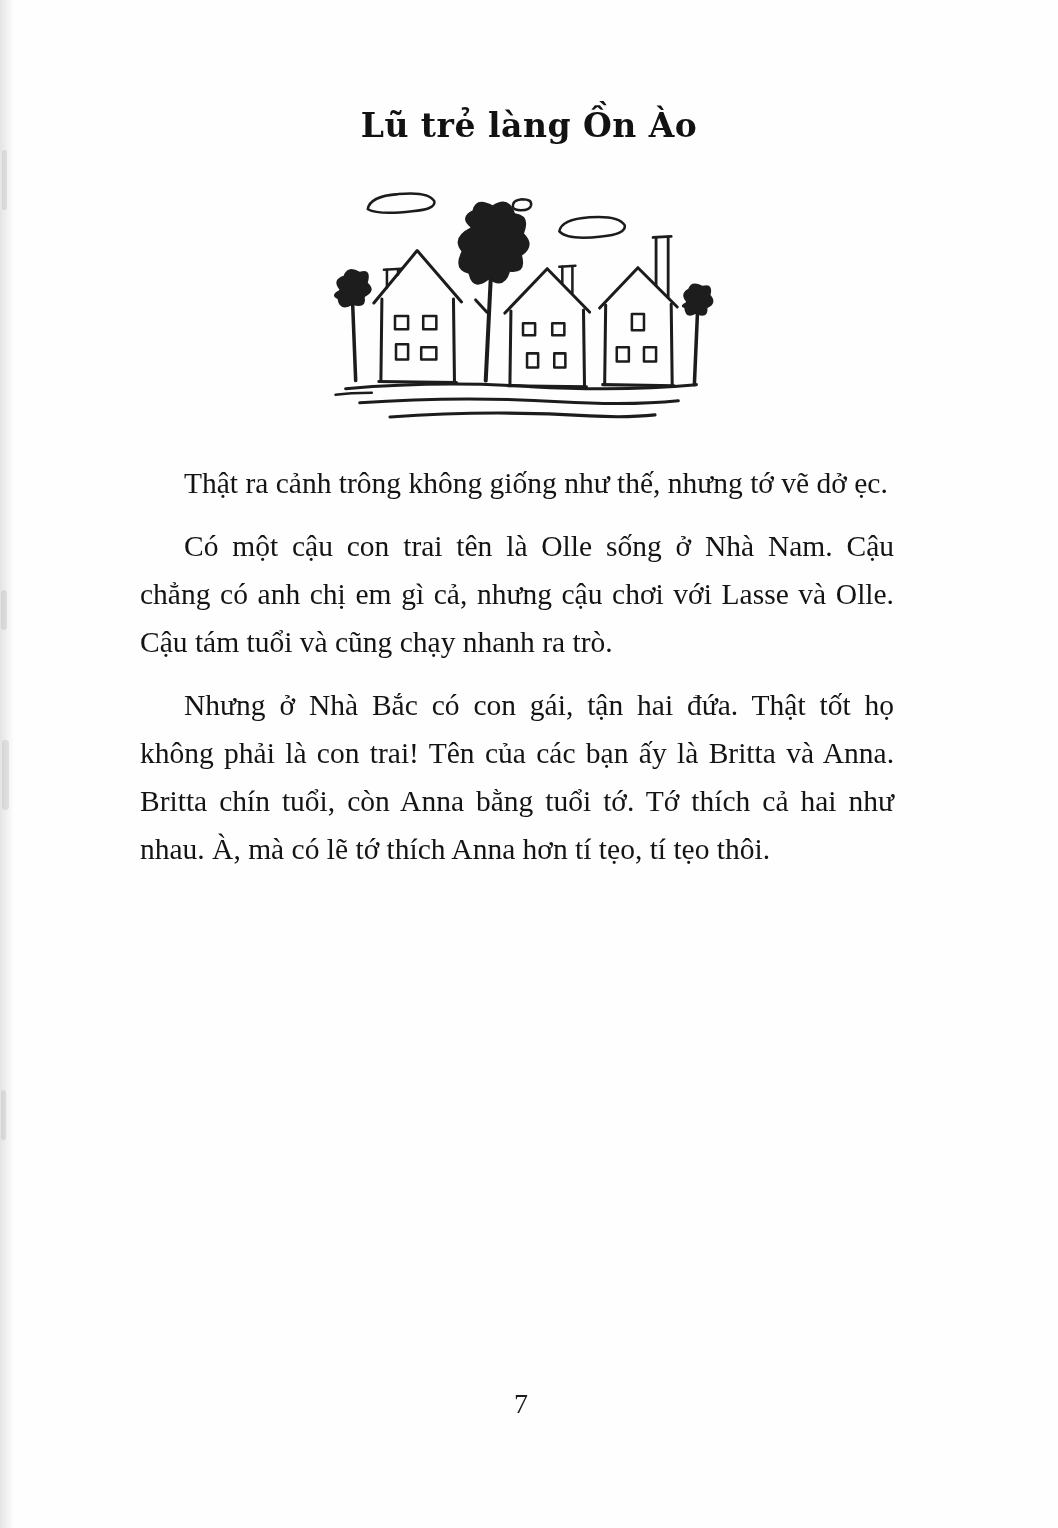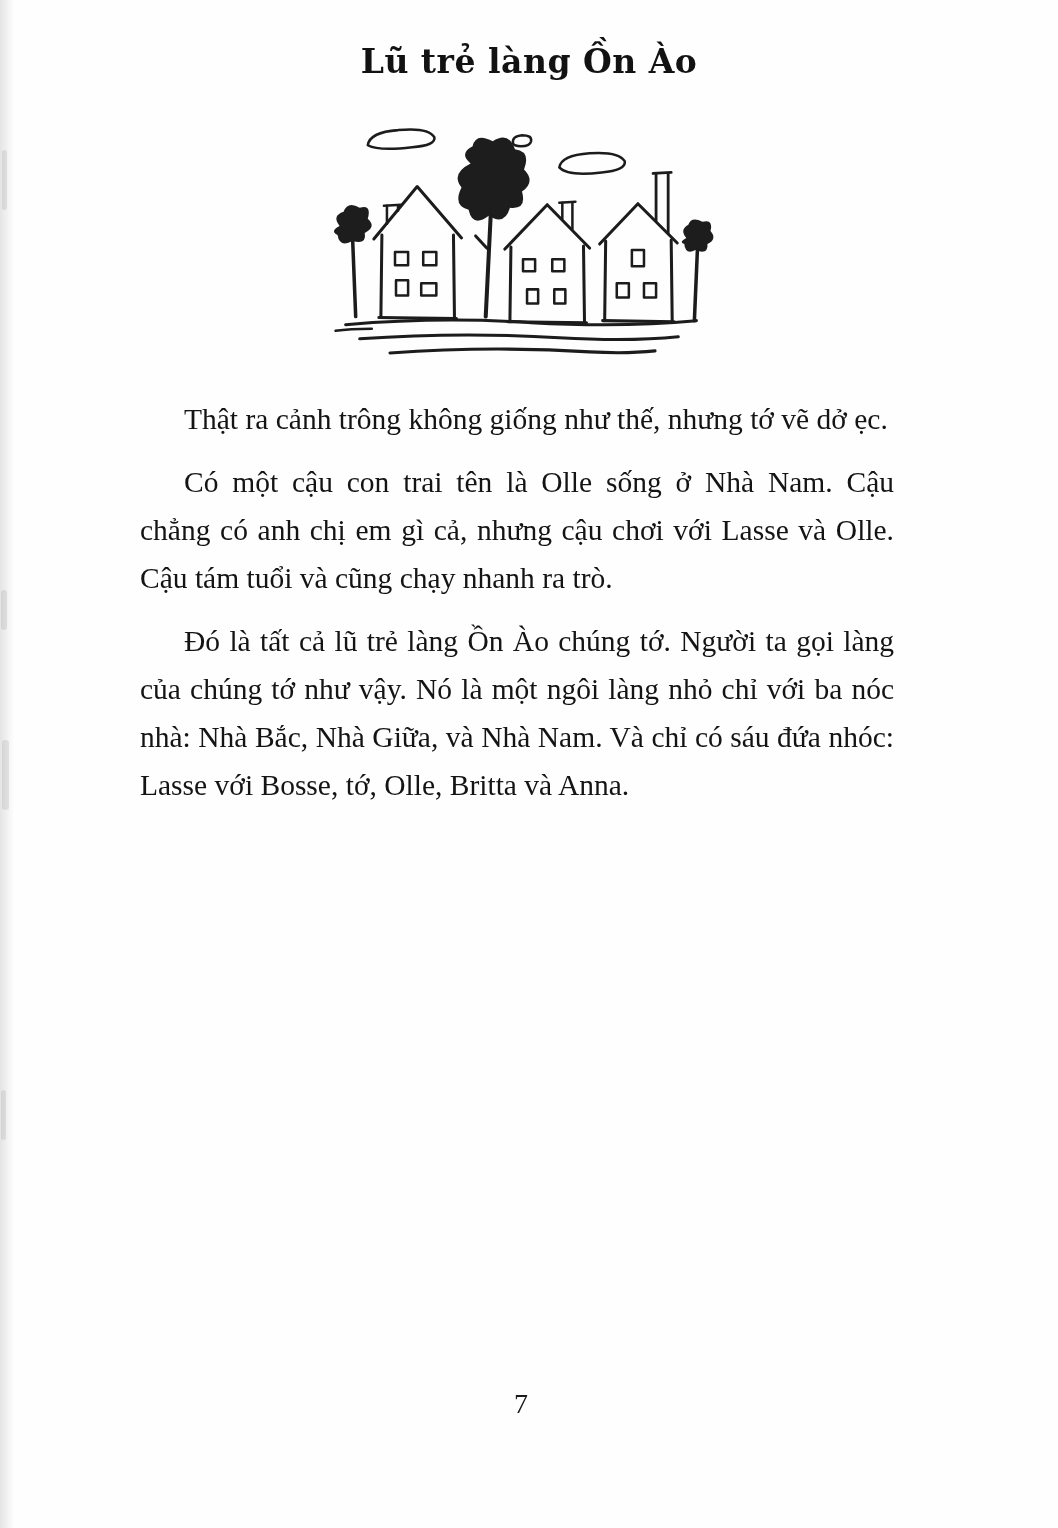--- a/index.html
+++ b/index.html
@@ -26,21 +26,21 @@
     background: linear-gradient(to right, rgba(0,0,0,0.10), rgba(0,0,0,0.0));
     pointer-events: none;
   }
   .scan-mark {
     position: absolute;
     background: rgba(0,0,0,0.08);
     border-radius: 3px;
     pointer-events: none;
   }
   .header-title {
-    padding-top: 42px;
+    padding-top: 106px;
     text-align: center;
     font-family: "DejaVu Serif", serif;
     font-weight: 700;
     font-size: 33px;
     letter-spacing: 0.5px;
     color: #121212;
   }
   .illustration-wrap {
     width: 762px;
     margin: 34px 156px 0 140px;
@@ -166,18 +166,18 @@
           <path d="M70,236 Q170,229 268,235 Q305,237 333,234"></path>
           <path d="M16,214 Q30,212 52,212" stroke-width="2.5"></path>
         </g>
       </g>
     </svg>
   </div>
 
   <div class="text-column">
     <p>Thật ra cảnh trông không giống như thế, nhưng tớ vẽ dở ẹc.</p>
     <p>Có một cậu con trai tên là Olle sống ở Nhà Nam. Cậu chẳng có anh chị em gì cả, nhưng cậu chơi với Lasse và Olle. Cậu tám tuổi và cũng chạy nhanh ra trò.</p>
-    <p>Đó là tất cả lũ trẻ làng Ồn Ào chúng tớ. Người ta gọi làng của chúng tớ như vậy. Nó là một ngôi làng nhỏ chỉ với ba nóc nhà: Nhà Bắc, Nhà Giữa, và Nhà Nam. Và chỉ có sáu đứa nhóc: Lasse với Bosse, tớ, Olle, Britta và Anna.</p>
+    <p>Nhưng ở Nhà Bắc có con gái, tận hai đứa. Thật tốt họ không phải là con trai! Tên của các bạn ấy là Britta và Anna. Britta chín tuổi, còn Anna bằng tuổi tớ. Tớ thích cả hai như nhau. À, mà có lẽ tớ thích Anna hơn tí tẹo, tí tẹo thôi.</p>
   </div>
 
   <div class="page-number">7</div>
 
 </div>
 
 </body></html>

